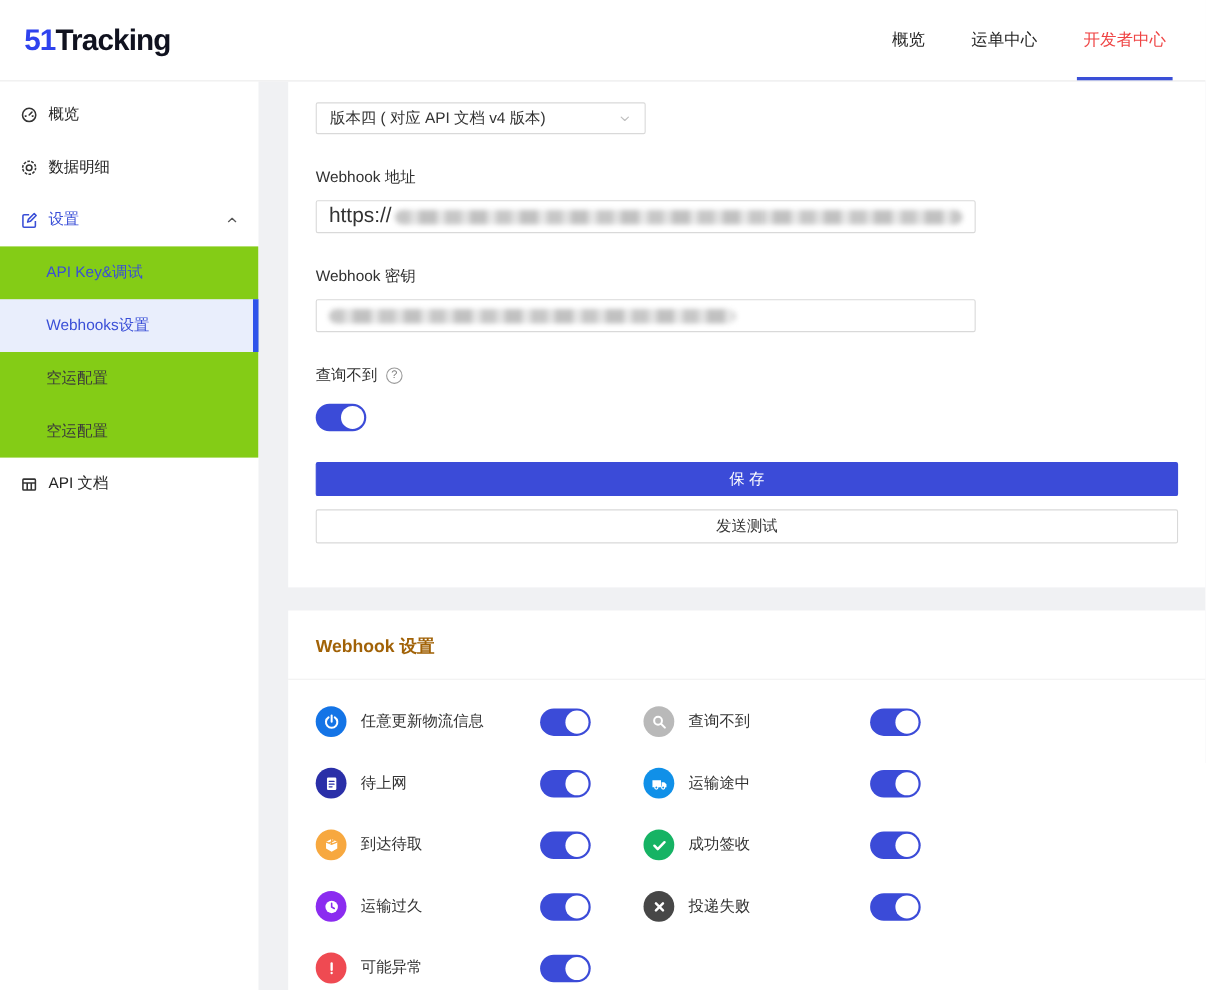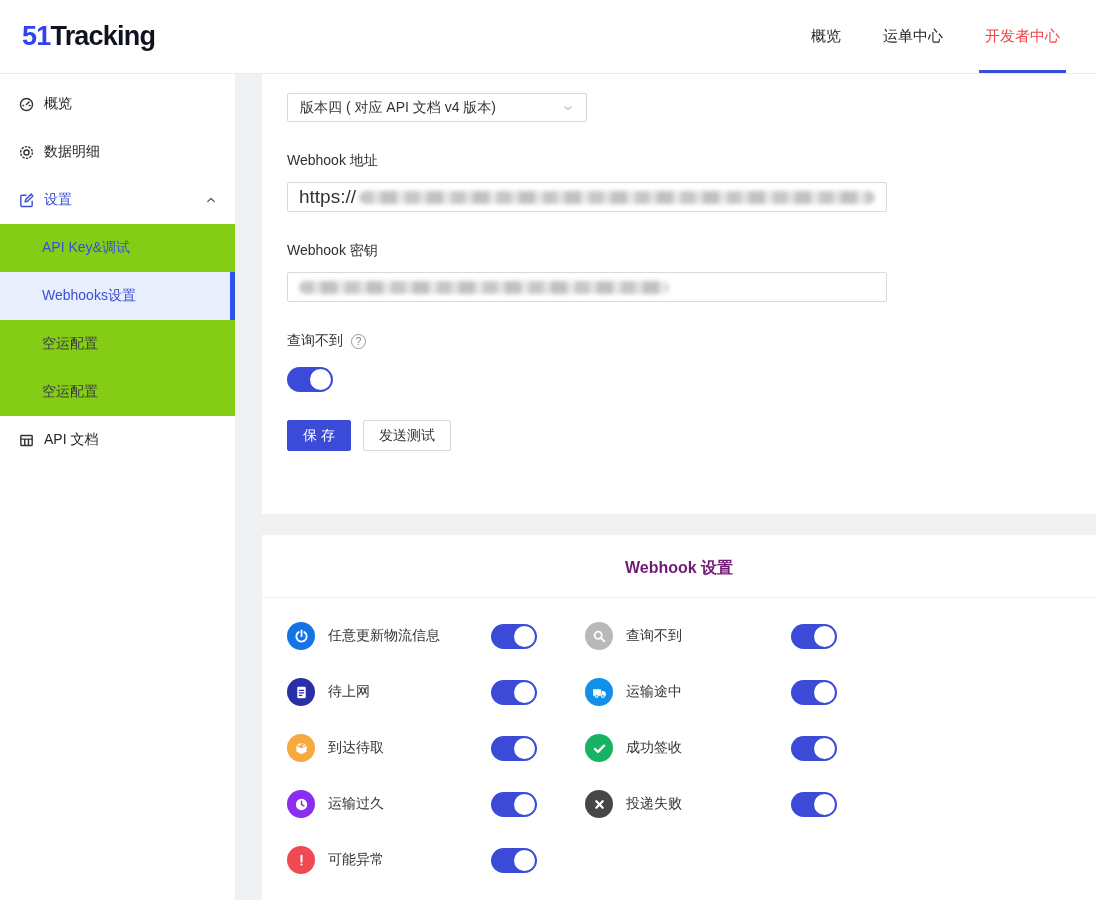--- a/index.html
+++ b/index.html
@@ -59,28 +59,28 @@
     background:repeating-linear-gradient(90deg,#9a9a9a 0 14px,#c9c9c9 14px 22px,#8f8f8f 22px 38px,#d2d2d2 38px 46px); }
   .redact.r-url { flex:1; max-width:520px; margin-left:3px; }
   .redact.r-secret { width:370px; }
   .help-circle { width:15px; height:15px; border:1px solid #9a9a9a; border-radius:50%; color:#7a7a7a;
     font-size:10px; display:inline-flex; align-items:center; justify-content:center; cursor:pointer; }
   .switch { width:46px; height:25px; border-radius:13px; background:#3b4bd8; position:relative;
     cursor:pointer; flex:none; }
   .switch .knob { position:absolute; top:2px; right:2px; width:21px; height:21px; background:#fff;
     border-radius:50%; }
   .cb-switch { margin-top:17px; }
-  .btn-row { margin-top:28px; display:flex; gap:12px; }
+  .btn-row { margin-top:28px; display:flex; gap:12px;flex-direction:column; }
   .btn { height:31px; padding:0 15px; font-size:14px; border-radius:2px; cursor:pointer;
     font-family:inherit; }
   .btn-primary { background:#3b4bd8; color:#fff; border:1px solid #3b4bd8; }
   .btn-default { background:#fff; color:#333; border:1px solid #d9d9d9; }
 
   
-  .card2-title { font-size:16px; font-weight:700; color:#701a75; padding:0 25px;text-align:center; }
+  .card2-title { font-size:16px; font-weight:700; color:#a16207; padding:0 25px; }
   .card2-divider { margin-top:18px; height:1px; background:#f0f0f0; }
   .toggle-grid { padding:24px 25px 40px 25px; display:grid;
     grid-template-columns:250px 252px; column-gap:48px; row-gap:28px; }
   .tg-cell { display:flex; align-items:center; height:28px; }
   .tg-icon { width:28px; height:28px; border-radius:50%; flex:none; display:flex;
     align-items:center; justify-content:center; }
   .tg-icon svg { width:17px; height:17px; display:block; }
   .tg-label { margin-left:13px; font-size:14px; color:#333; }
   .tg-cell .switch { margin-left:auto; }
 </style>

